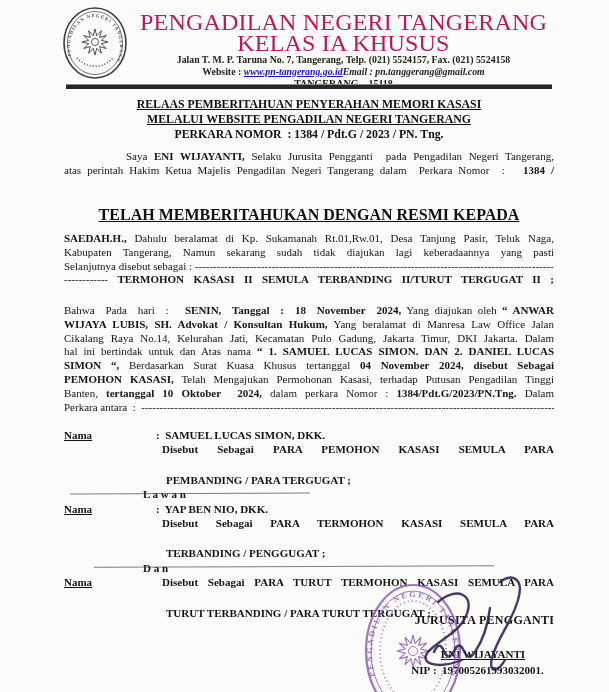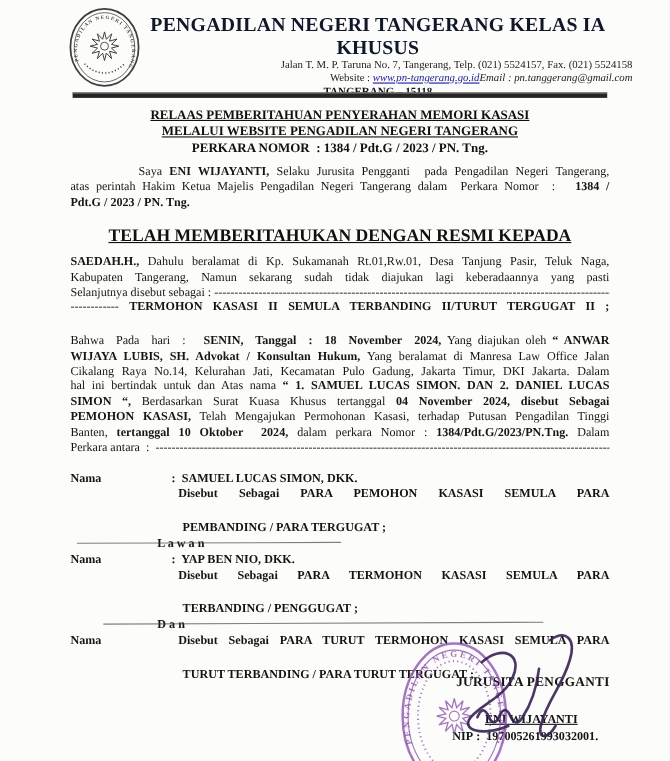--- a/index.html
+++ b/index.html
@@ -6,22 +6,22 @@
   .page{
     position:relative; width:609px; height:692px; margin:0 auto;
     background:#fcfcfa; overflow:hidden;
     font-family:"Liberation Serif","DejaVu Serif",serif; color:#141414;
   }
   .b{font-weight:bold}
   .u{text-decoration:underline}
 
   
   .hdr-text{position:absolute; left:112px; right:34px; top:12px; text-align:center;}
-  .court-name{font-size:18px; font-weight:bold; letter-spacing:.2px; line-height:21px; color:#0f172a;}
-  .hdr-line{font-size:9.8px; font-weight:normal; line-height:11.5px; color:#222;text-align:right;}
+  .court-name{font-size:24px; font-weight:normal; letter-spacing:.2px; line-height:21px; color:#be185d;}
+  .hdr-line{font-size:9.8px; font-weight:bold; line-height:11.5px; color:#222;}
   .hdr-city{font-size:10px; font-weight:bold; line-height:12px; margin-top:1px;}
   .hdr-link{color:#1515c4; text-decoration:underline; font-style:italic;}
   .hdr-email{font-style:italic;}
   .logo{position:absolute; left:62px; top:6px;}
   .rule{position:absolute; left:66px; top:84px; width:486px; height:4px; background:#262626; border-top:1px solid #8a8a8a;}
 
   
   .title{position:absolute; left:64px; width:490px; top:97px; text-align:center;
          font-size:11.8px; font-weight:bold; line-height:15px; color:#111;}
   .title .u{text-decoration:underline;}
@@ -30,21 +30,21 @@
   .para{position:absolute; left:64px; width:490px; font-size:11px; line-height:13.8px; color:#161616;}
   .ln{text-align:justify;}
   .ln.full{text-align-last:justify;}
   .ln.nw{white-space:nowrap; overflow:hidden; text-align:left; text-align-last:left;}
   .heading2{position:absolute; left:64px; width:490px; top:206px; text-align:center;
             font-size:16px; font-weight:bold; text-decoration:underline; color:#111;}
 
   
   .parties{position:absolute; left:64px; width:490px; top:428px; font-size:11px; line-height:14.4px;}
   .prow{display:flex;}
-  .plab{width:92px; flex:none;}
+  .plab{width:92px; flex:none;text-decoration:underline;}
   .pval{flex:1; min-width:0;}
   .pname{text-align:left;}
   .pdesc{text-align:justify; text-align-last:justify; padding-left:6px;}
   .pdesc2{padding-left:10px;margin-top:16px;}
   .psep{margin-left:79px;}
 
   
   .artifact{position:absolute; height:1px; background:#3a3a3a; opacity:.65;}
   .artifact.a1{left:70px; top:493px; width:240px; transform:rotate(-.2deg);}
   .artifact.a2{left:94px; top:566px; width:400px; transform:rotate(-.25deg);}
@@ -84,21 +84,20 @@
 
   <div class="title">
     <div class="u">RELAAS PEMBERITAHUAN PENYERAHAN MEMORI KASASI</div>
     <div class="u">MELALUI WEBSITE PENGADILAN NEGERI TANGERANG</div>
     <div>PERKARA NOMOR&nbsp; : 1384 / Pdt.G / 2023 / PN. Tng.</div>
   </div>
 
   <div class="para" style="top:150px">
       <div class="ln full" style="padding-left: 62px;"><span>Saya </span><span class="b">ENI WIJAYANTI,</span><span> Selaku Jurusita Pengganti&nbsp; pada Pengadilan Negeri Tangerang,</span></div>
       <div class="ln full"><span>atas perintah Hakim Ketua Majelis Pengadilan Negeri Tangerang dalam&nbsp; Perkara Nomor&nbsp; :&nbsp;&nbsp; </span><span class="b">1384 /</span></div>
-      <div class="ln"><span class="b">Pdt.G / 2023 / PN. Tng.</span></div>
     </div>
 
   <div class="heading2">TELAH MEMBERITAHUKAN DENGAN RESMI KEPADA</div>
 
   <div class="para" style="top:232px">
       <div class="ln full"><span class="b">SAEDAH.H.,</span><span> Dahulu beralamat di Kp. Sukamanah Rt.01,Rw.01, Desa Tanjung Pasir, Teluk Naga,</span></div>
       <div class="ln full"><span>Kabupaten Tangerang, Namun sekarang sudah tidak diajukan lagi keberadaannya yang pasti</span></div>
       <div class="ln nw"><span>Selanjutnya disebut sebagai : </span><span>--------------------------------------------------------------------------------------------------------------------------------------------------------</span></div>
       <div class="ln full"><span>------------ </span><span class="b">TERMOHON KASASI II SEMULA TERBANDING II/TURUT TERGUGAT II ;</span></div>
     </div>

